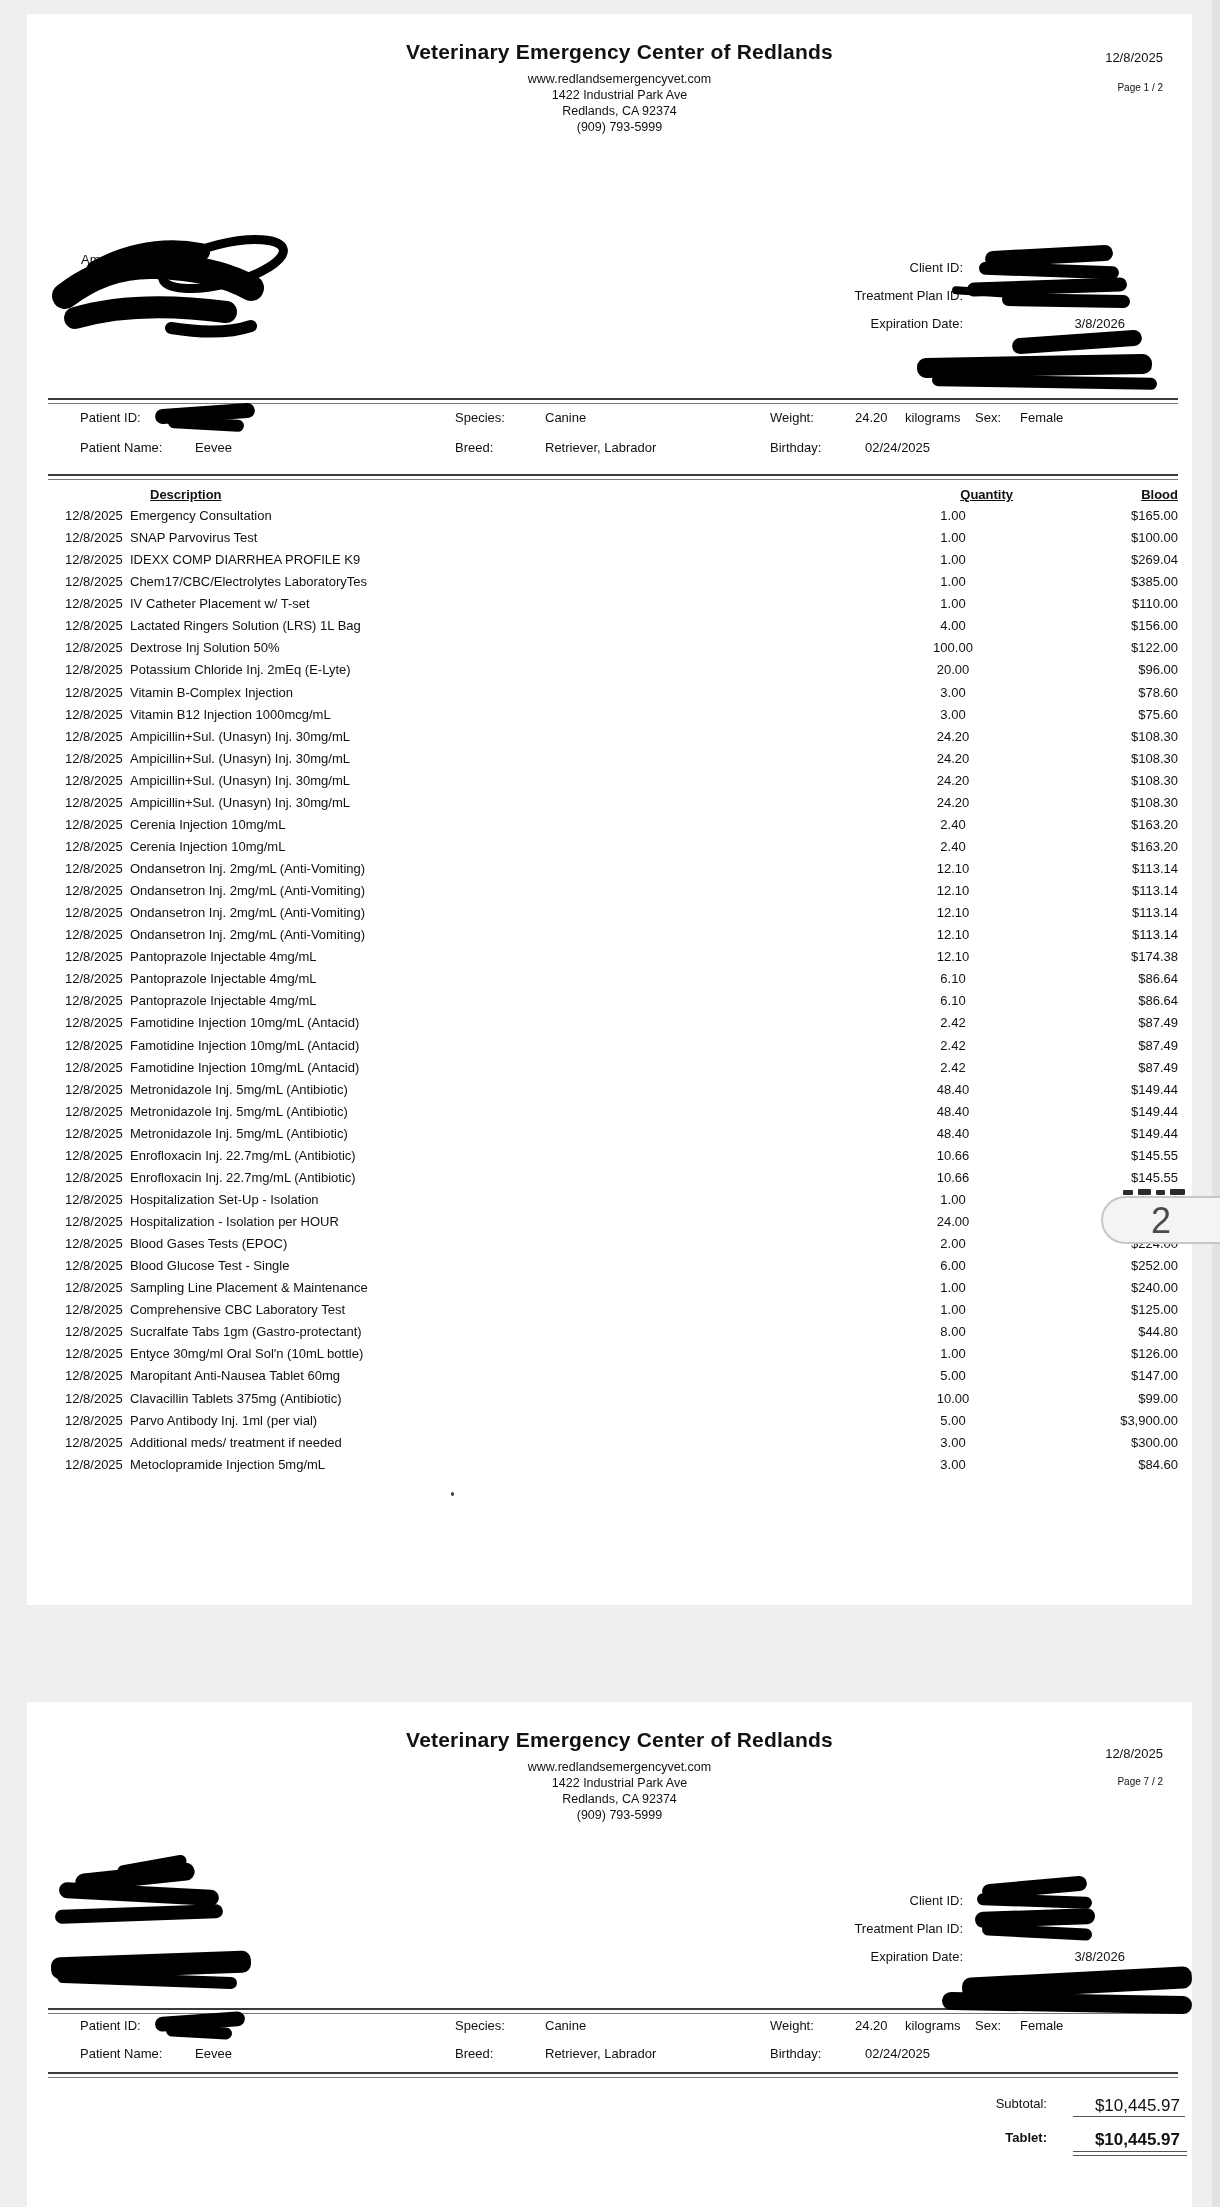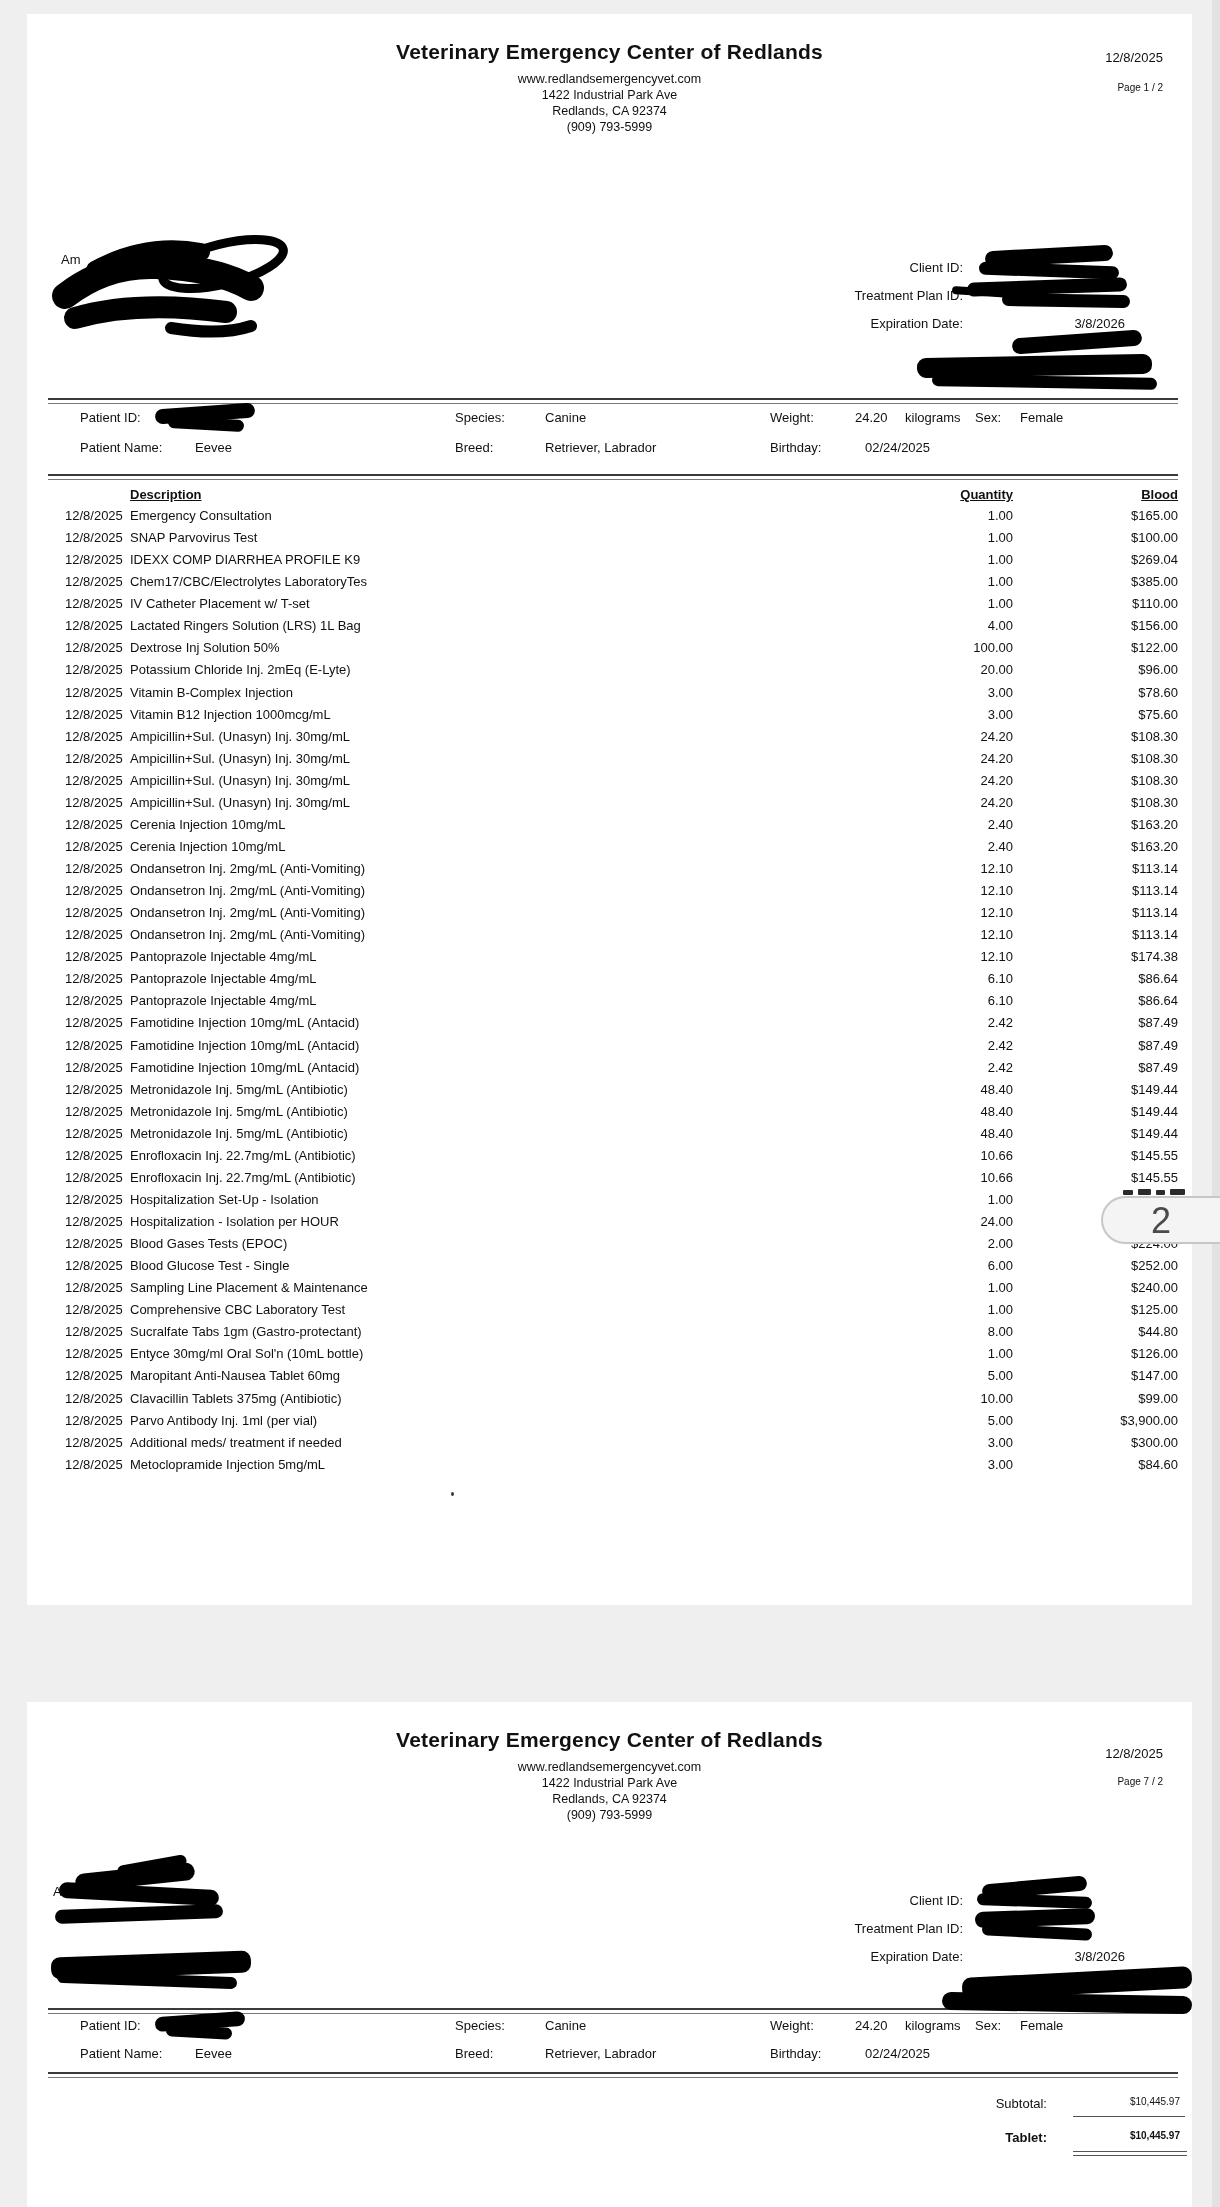--- a/index.html
+++ b/index.html
@@ -5,21 +5,21 @@
   html,body{margin:0;padding:0;}
   body{
     width:1220px;height:2207px;position:relative;
     background:#efefef;
     font-family:"Liberation Sans","DejaVu Sans",sans-serif;
     color:#111;overflow:hidden;
   }
   .page{position:absolute;left:27px;width:1165px;background:#fff;}
   #page1{top:14px;height:1591px;}
   #page2{top:1702px;height:505px;}
-  .abs{position:absolute;white-space:nowrap;}
+  .abs{position:absolute;white-space:nowrap;padding-left:20px;}
   .right-strip{position:absolute;top:0;right:0;width:8px;height:2207px;background:#e2e2e2;}
 
   
   .clinic-name{left:0;right:0;text-align:center;font-size:21px;font-weight:bold;letter-spacing:.2px;}
   .clinic-sub{left:0;right:0;text-align:center;font-size:12.5px;}
   .hdr-date{right:29px;text-align:right;font-size:13px;}
   .hdr-page{right:29px;text-align:right;font-size:10px;}
 
   
   .cb-label{right:229px;font-size:13px;text-align:right;}
@@ -34,37 +34,37 @@
   .dbl{position:absolute;left:0;width:100%;height:3px;border-top:2px solid #3a3a3a;border-bottom:1px solid #777;}
   .pt-txt{position:absolute;font-size:13px;white-space:nowrap;}
 
   
   .th{font-size:13px;font-weight:bold;text-decoration:underline;}
   .items{position:absolute;left:0;top:491px;width:1165px;}
   .irow{position:relative;height:22.07px;font-size:13px;}
   .irow span{position:absolute;top:3px;white-space:nowrap;}
   .c-date{left:38px;}
   .c-desc{left:103px;}
-  .c-qty{right:179px;width:120px;text-align:right;}
+  .c-qty{right:179px;width:120px;text-align:center;}
   .c-amt{right:14px;width:130px;text-align:right;}
   .hdr-qty{position:absolute;right:179px;width:120px;text-align:right;}
   .hdr-amt{position:absolute;right:14px;width:130px;text-align:right;}
 
   
   .overlay-curl{
     position:absolute;left:1101px;top:1196px;width:119px;height:48px;
     background:#f4f4f4;border:2px solid #c7c7c7;border-right:none;
     border-radius:26px 0 0 26px;box-sizing:border-box;z-index:30;
   }
   .overlay-curl .num{position:absolute;left:48px;top:2px;font-size:36px;color:#4a4a4a;}
   .tick{position:absolute;background:#2b2b2b;z-index:29;border-radius:1px;}
 
   
   .tot-label{font-size:13px;text-align:right;}
-  .tot-value{font-size:10px;text-align:right;}
+  .tot-value{font-size:17px;text-align:right;}
   .u-line{position:absolute;height:0;border-top:1.5px solid #555;}
   .dot{position:absolute;width:3px;height:4px;background:#3a3a3a;border-radius:50%;}
   svg.scribsvg{position:absolute;z-index:5;}
 </style>
 </head>
 <body>
 
 <div class="page" id="page1">
 
   <div class="abs clinic-name" style="top:26px;">Veterinary Emergency Center of Redlands</div>

